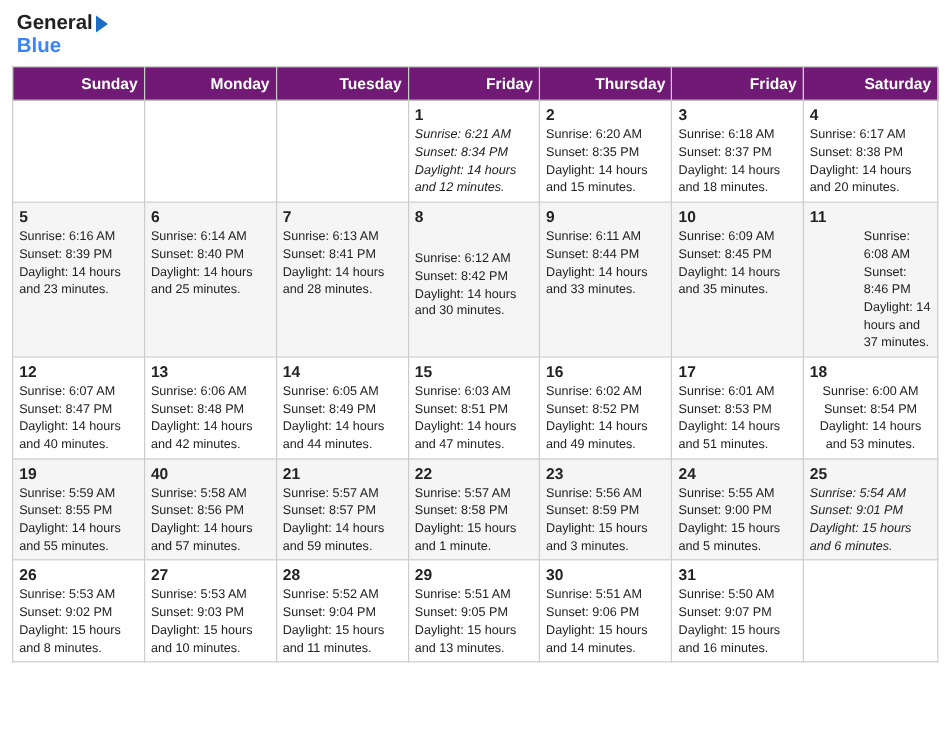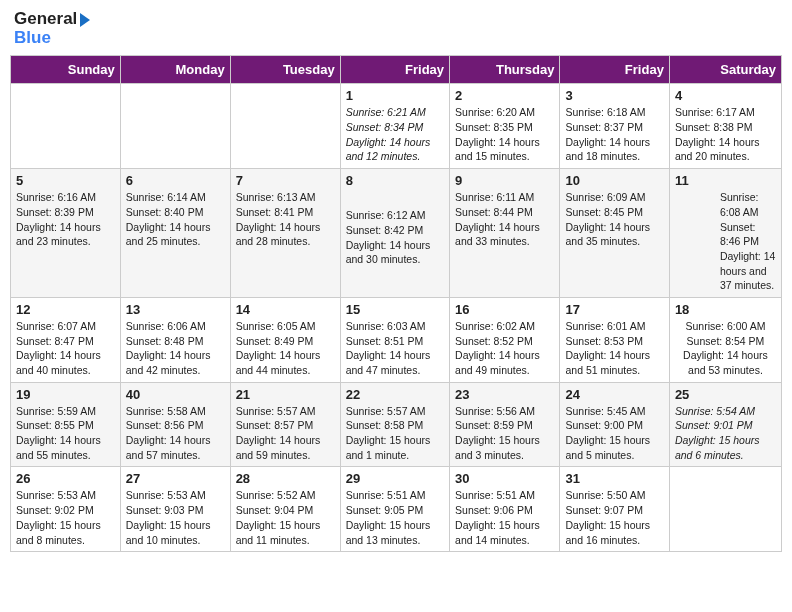--- a/index.html
+++ b/index.html
@@ -246,21 +246,21 @@
 Daylight: 15 hours and 1 minute.</div>
         </td>
         <td>
           <div class="day-number">23</div>
           <div class="day-info" style="white-space: pre-line;">Sunrise: 5:56 AM
 Sunset: 8:59 PM
 Daylight: 15 hours and 3 minutes.</div>
         </td>
         <td>
           <div class="day-number">24</div>
-          <div class="day-info" style="white-space: pre-line;">Sunrise: 5:45 AM
+          <div class="day-info" style="white-space: pre-line;">Sunrise: 5:55 AM
 Sunset: 9:00 PM
 Daylight: 15 hours and 5 minutes.</div>
         </td>
         <td>
           <div class="day-number">25</div>
           <div class="day-info" style="white-space: pre-line; font-style: italic;">Sunrise: 5:54 AM
 Sunset: 9:01 PM
 Daylight: 15 hours and 6 minutes.</div>
         </td>
       </tr>

